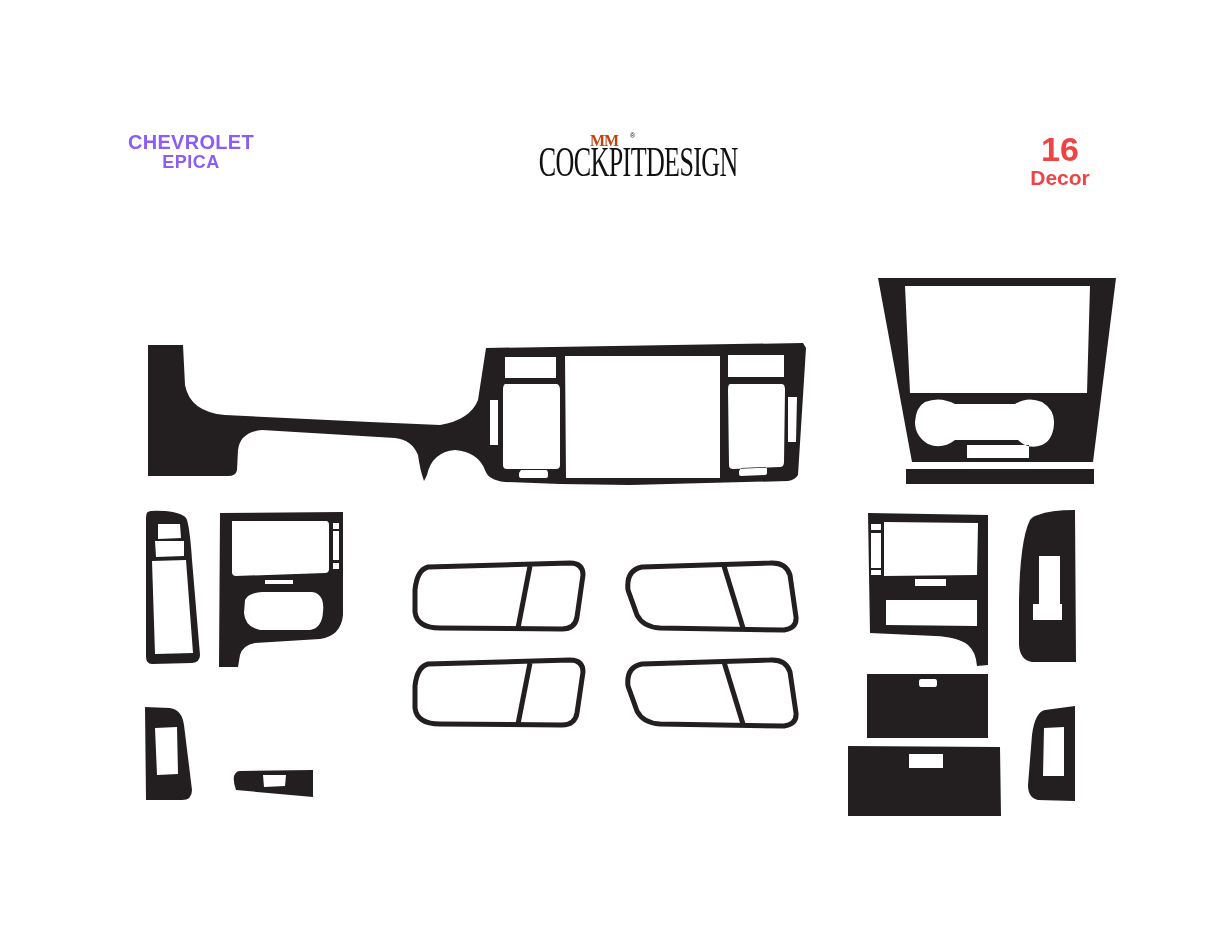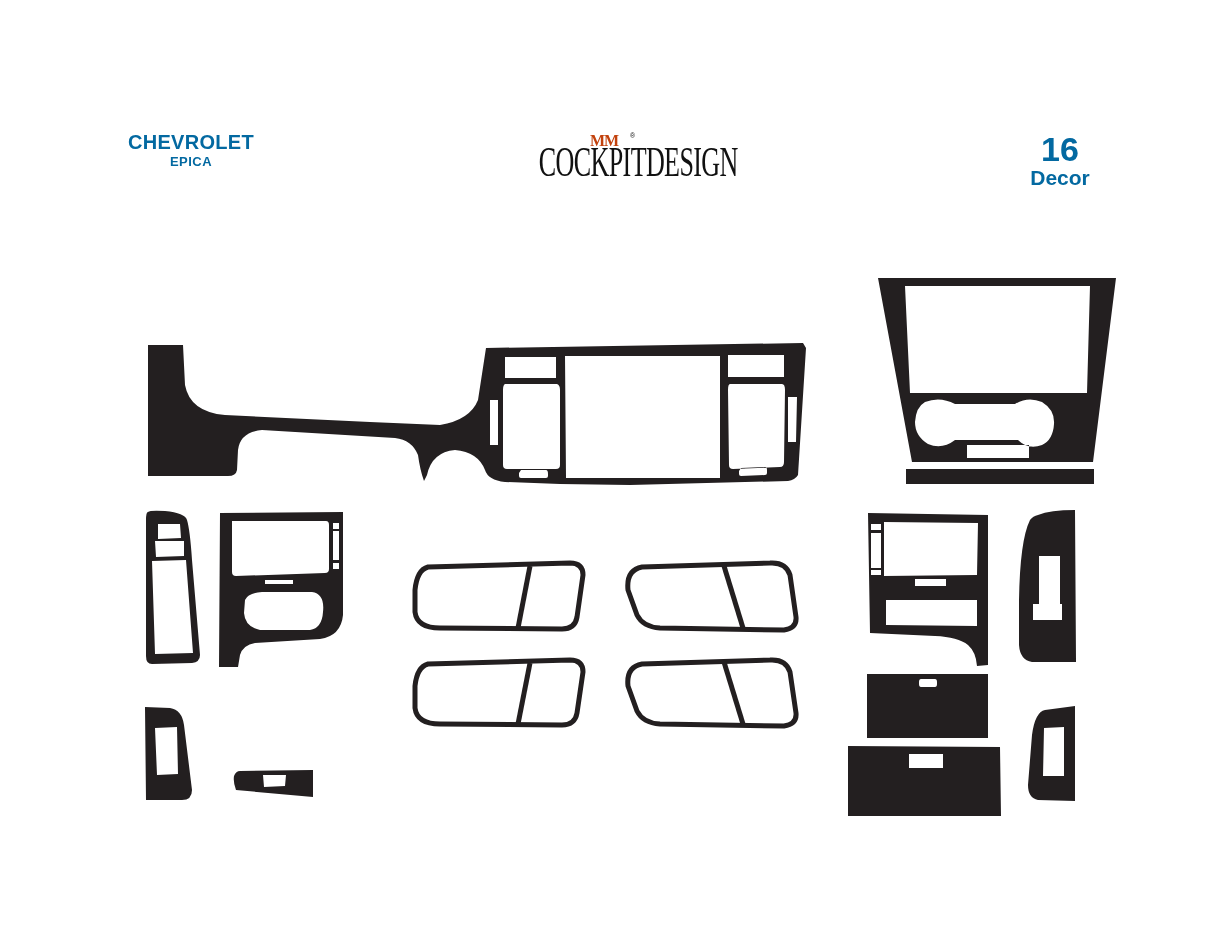--- a/index.html
+++ b/index.html
@@ -1,27 +1,27 @@
 <!DOCTYPE html>
 <html><head>
 <meta charset="utf-8">
 <style>
   html, body { margin: 0; padding: 0; background: #ffffff; }
   body { width: 1228px; height: 950px; position: relative; overflow: hidden; }
   .hdr-left {
     position: absolute; left: 100px; top: 132px; width: 182px;
     text-align: center; font-family: "Liberation Sans", sans-serif;
-    font-weight: bold; color: #0369a1; line-height: 20px;
+    font-weight: bold; color: #8b5cf6; line-height: 20px;
   }
   .hdr-left .make { font-size: 20px; letter-spacing: 0.3px; }
-  .hdr-left .model { font-size: 13px; letter-spacing: 0.5px; }
+  .hdr-left .model { font-size: 18px; letter-spacing: 0.5px; }
   .hdr-right {
     position: absolute; left: 1010px; top: 132px; width: 100px;
     text-align: center; font-family: "Liberation Sans", sans-serif;
-    font-weight: bold; color: #0369a1;
+    font-weight: bold; color: #ef4444;
   }
   .hdr-right .count { font-size: 34px; line-height: 34px; }
   .hdr-right .label { font-size: 21px; line-height: 24px; }
   .logo {
     position: absolute; left: 498px; top: 130px; width: 215px; height: 88px;
   }
   .logo .brand {
     position: absolute; left: 0; top: 8px; width: 215px; text-align: center;
     font-family: "Liberation Serif", serif; font-size: 42px; color: #111;
     transform: scaleX(0.62); transform-origin: center;

